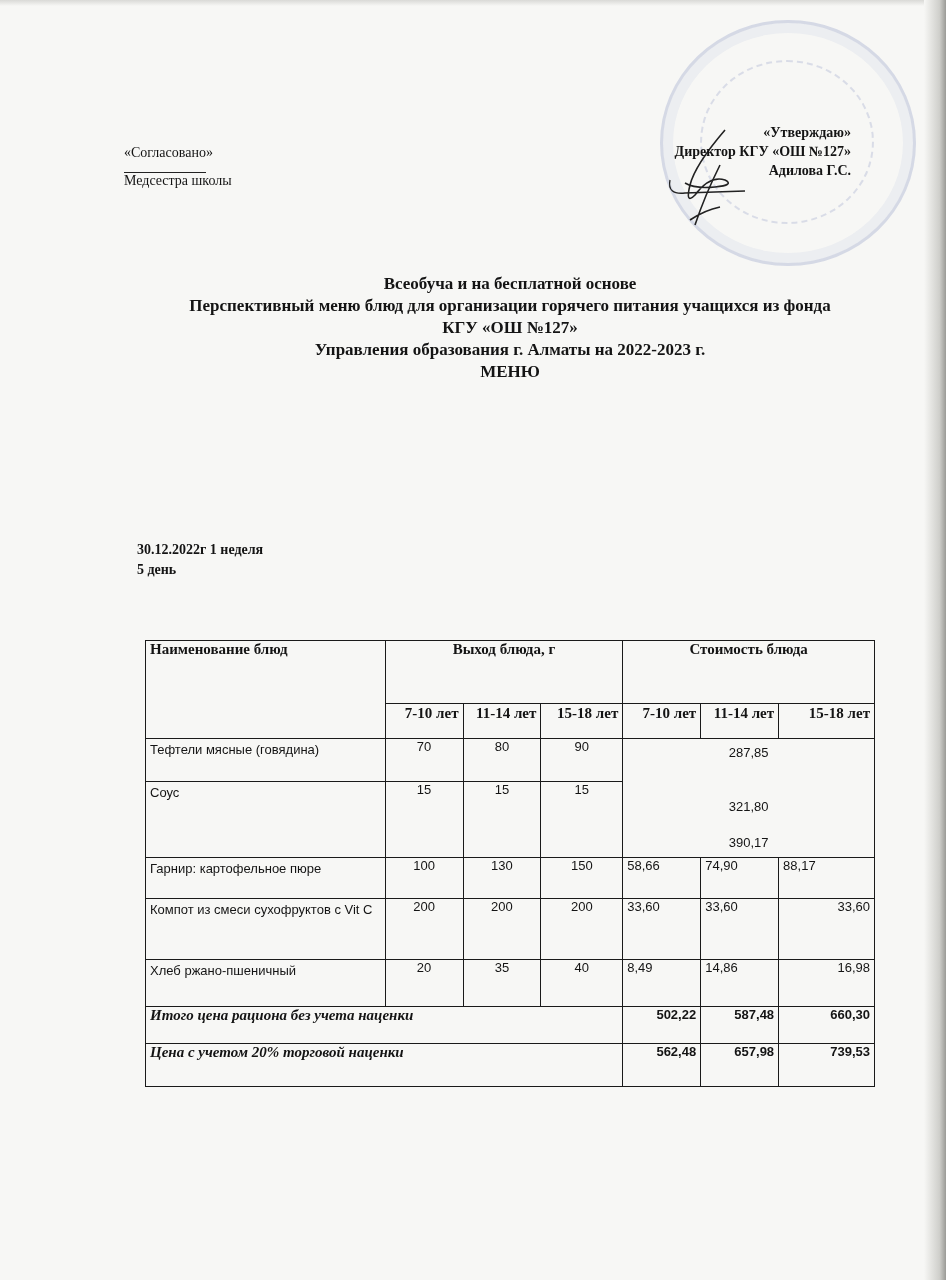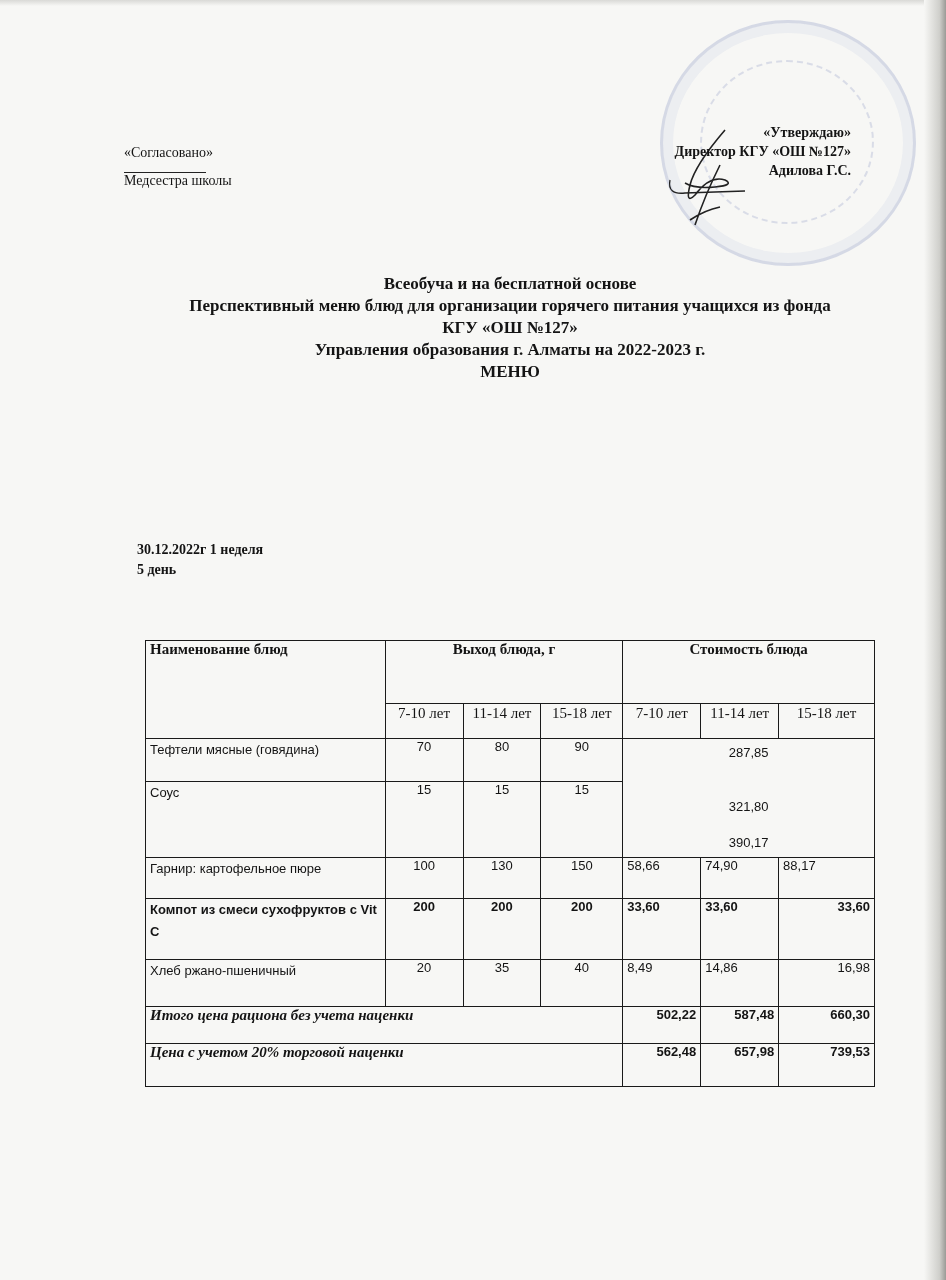--- a/index.html
+++ b/index.html
@@ -24,31 +24,31 @@
   .signature { position: absolute; left: 665px; top: 125px; }
   .title-block { position: absolute; left: 100px; top: 273px; width: 820px; text-align: center; font-weight: bold; font-size: 17px; line-height: 22px; }
   .date-block { position: absolute; left: 137px; top: 540px; font-weight: bold; font-size: 14px; line-height: 20px; }
   table.menu {
     position: absolute; left: 145px; top: 640px; width: 730px;
     border-collapse: collapse; font-size: 14px;
   }
   table.menu td, table.menu th { border: 1px solid #1a1a1a; vertical-align: top; padding: 0 4px; }
   th.h1 { font-family: "Liberation Serif", serif; font-weight: bold; font-size: 15px; text-align: left; height: 62px; padding-top: 8px; }
   th.h1c { text-align: center; }
-  th.age { font-weight: normal; text-align: center; font-size: 15px; line-height: 18px; height: 34px; }
+  th.age { font-weight: bold; text-align: right; font-size: 15px; line-height: 18px; height: 34px; }
   td.name { font-family: "Liberation Sans", sans-serif; font-size: 13px; line-height: 22px; }
   td.num { font-family: "Liberation Sans", sans-serif; font-size: 13px; text-align: center; }
   td.cost { font-family: "Liberation Sans", sans-serif; font-size: 13px; text-align: left; }
   td.merged { font-family: "Liberation Sans", sans-serif; font-size: 13px; text-align: center; line-height: 28px; padding-top: 0; }
   td.total-label { font-style: italic; font-weight: bold; font-size: 15px; padding-top: 8px; }
   td.total { font-family: "Liberation Sans", sans-serif; font-weight: bold; font-size: 13px; text-align: right; }
   tr.r-tef td { height: 40px; }
   tr.r-sauce td { height: 72px; margin-left: 20px; }
   tr.r-garnish td { height: 40px; }
-  tr.r-compot td { height: 60px; font-weight: bold; }
+  tr.r-compot td { height: 60px; }
   tr.r-bread td { height: 46px; }
   tr.r-total td { height: 36px; }
   tr.r-markup td { height: 42px; }
 </style>
 </head>
 <body>
 
 <div class="page-edge"></div>
 <div class="right-edge"></div>
 

